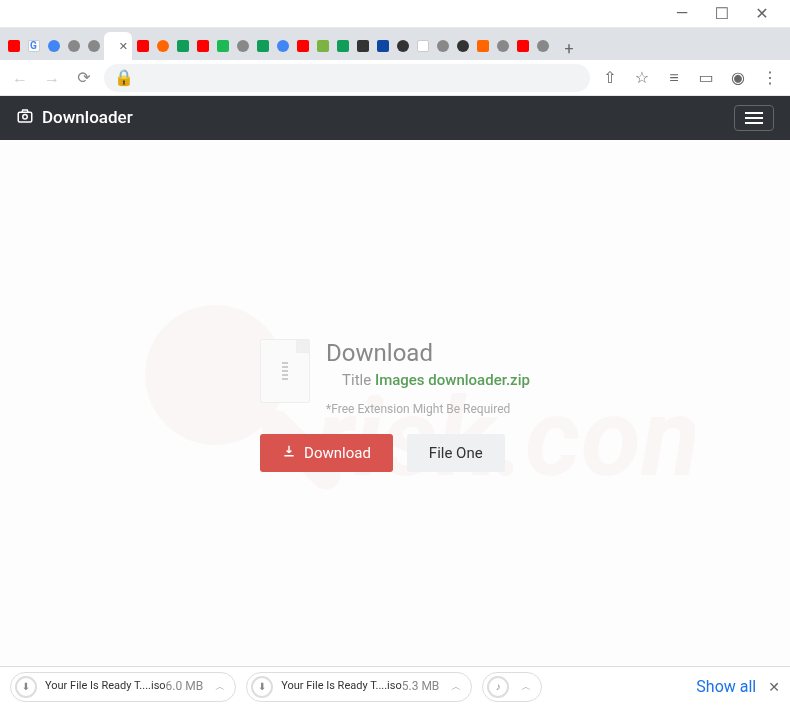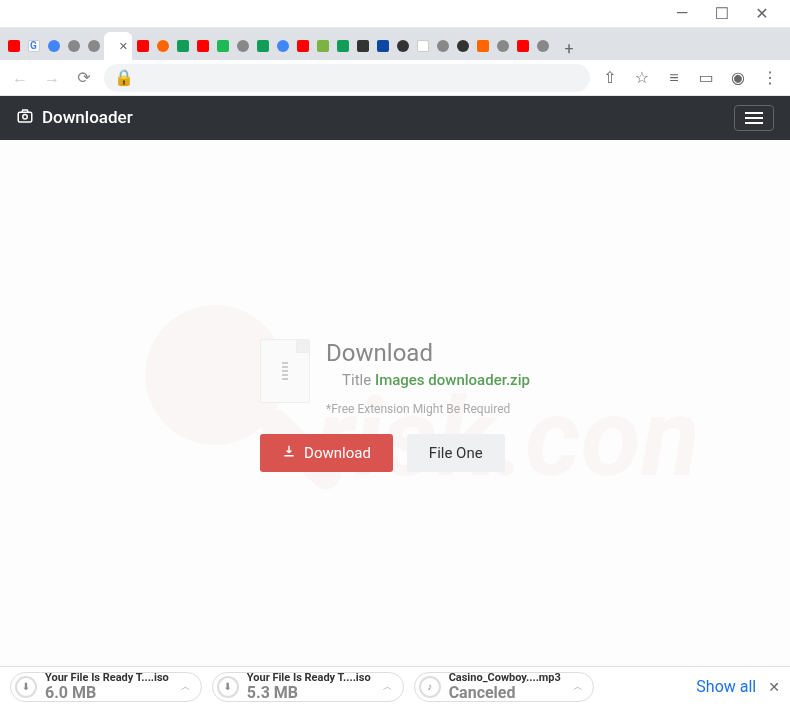--- a/index.html
+++ b/index.html
@@ -48,23 +48,23 @@
 .download-text .note { font-size: 12px; color: #aaa; margin-top: 13px; }
 .download-buttons { display: flex; gap: 14px; }
 .btn { padding: 10px 22px; border-radius: 3px; font-size: 15px; cursor: pointer; border: none; display: flex; align-items: center; gap: 8px; }
 .btn-red { background: #d9534f; color: #fff; }
 .btn-grey { background: #eef0f2; color: #333; }
 
 
 .downloads-bar { position: absolute; bottom: 0; left: 0; right: 0; height: 40px; background: #fff; border-top: 1px solid #ddd; display: flex; align-items: center; padding: 0 10px; gap: 10px; }
 .download-item { display: flex; align-items: center; gap: 8px; padding: 4px 10px 4px 4px; border: 1px solid #ddd; border-radius: 16px; height: 30px; cursor: pointer; }
 .download-item .circ { width: 22px; height: 22px; border: 2px solid #ddd; border-radius: 50%; display: flex; align-items: center; justify-content: center; font-size: 10px; color: #888; }
-.download-item .di-text { display: flex; flex-direction: column; line-height: 1.1; font-weight: bold; }
+.download-item .di-text { display: flex; flex-direction: row; line-height: 1.1; }
 .download-item .di-name { font-size: 11px; color: #333; }
-.download-item .di-size { font-size: 16px; color: #888; }
+.download-item .di-size { font-size: 12px; color: #888; }
 .download-item .chev { color: #888; font-size: 10px; margin-left: 4px; }
 .downloads-right { margin-left: auto; display: flex; align-items: center; gap: 12px; }
 .show-all { color: #1a73e8; font-size: 16px; cursor: pointer; }
 .close-bar { color: #666; cursor: pointer; font-size: 14px; }
 
 
 .fc-red { background: #ff0000; }
 .fc-blue { background: #4285f4; }
 .fc-green { background: #0f9d58; }
 .fc-teal { background: #1db954; }
@@ -310,23 +310,19 @@
   <div class="download-item">
     <div class="circ">⬇</div>
     <div class="di-text">
       <span class="di-name">Your File Is Ready T....iso</span>
       <span class="di-size">5.3 MB</span>
     </div>
     <span class="chev">︿</span>
   </div>
   <div class="download-item">
     <div class="circ">♪</div>
-    <div class="di-text">
-      <span class="di-name">Casino_Cowboy....mp3</span>
-      <span class="di-size">Canceled</span>
-    </div>
     <span class="chev">︿</span>
   </div>
   <div class="downloads-right">
     <span class="show-all">Show all</span>
     <span class="close-bar">✕</span>
   </div>
 </div>
 
 </body></html>

